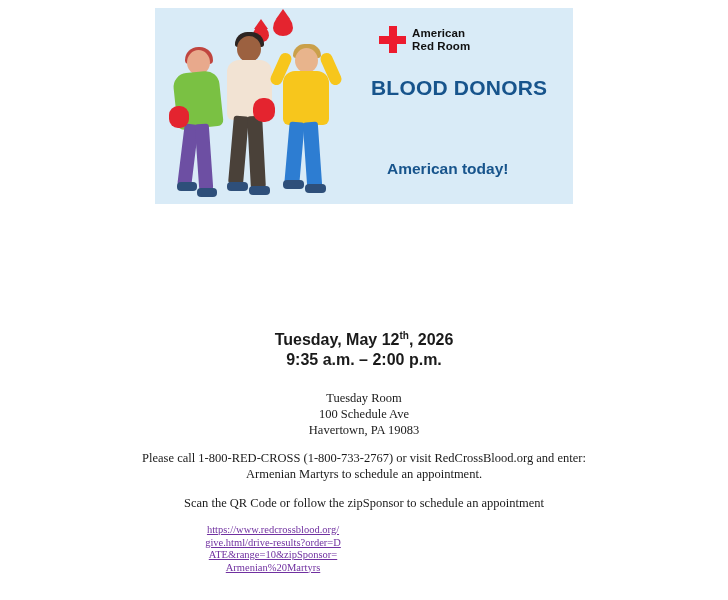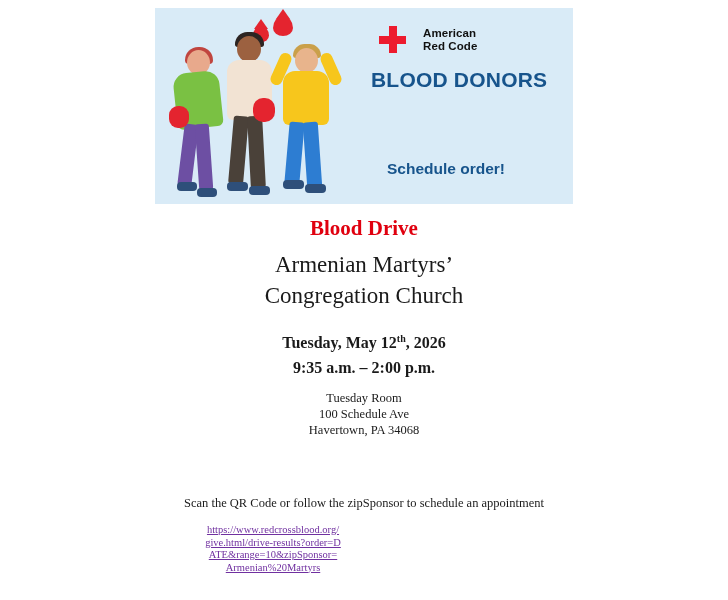--- a/index.html
+++ b/index.html
@@ -46,21 +46,21 @@
     height: 196px;
   }
 
   
   .arc-logo {
     position: absolute;
     left: 24px;
     top: 18px;
     display: flex;
     align-items: center;
-    gap: 17px;
+    gap: 6px;
   }
   .arc-cross {
     width: 27px;
     height: 27px;
     position: relative;
   }
   .arc-cross:before, .arc-cross:after {
     content: "";
     position: absolute;
     background: #ed1b2e;
@@ -76,21 +76,21 @@
     font-weight: bold;
     font-size: 11.5px;
     line-height: 12.5px;
     color: #111;
     letter-spacing: .1px;
   }
 
   .banner-head {
     position: absolute;
     left: 16px;
-    top: 60px;
+    top: 68px;
     width: 198px;
     font-family: "Liberation Sans", sans-serif;
     font-weight: bold;
     font-size: 21px;
     line-height: 24px;
     color: #17548c;
     letter-spacing: .2px;
   }
   .banner-sub {
     position: absolute;
@@ -180,24 +180,24 @@
     font-family: "Liberation Serif", serif;
     font-size: 23px;
     line-height: 31px;
     color: #1a1a1a;
   }
   .datetime {
     position: absolute;
     left: 0; right: 0;
     top: 326px;
     text-align: center;
-    font-family: Liberation Serif, serif;
+    font-family: Liberation Sans, sans-serif;
     font-weight: bold;
     font-size: 16px;
-    line-height: 25px;
+    line-height: 20px;
     color: #1a1a1a;
   }
   .datetime sup { font-size: 10px; }
   .address {
     position: absolute;
     left: 0; right: 0;
     top: 390px;
     text-align: center;
     font-family: "Liberation Serif", serif;
     font-size: 12.5px;
@@ -301,48 +301,47 @@
         <div class="shoe1"></div>
         <div class="shoe2"></div>
       </div>
     </div>
 
     <div class="banner-right">
       <div class="arc-logo">
         <span class="arc-cross"></span>
         <span class="arc-name">
           <span>American</span><br>
-          <span>Red Code</span>
+          <span>Red Room</span>
         </span>
       </div>
       <div class="banner-head">
         <span>BLOOD DONORS</span><br>
       </div>
-      <div class="banner-sub">Schedule order!</div>
+      <div class="banner-sub">American today!</div>
     </div>
   </div>
 
-  <div class="title-red">Blood Drive</div>
-
-  <div class="org-name">
-    <span>Armenian Martyrs’</span><br>
-    <span>Congregation Church</span>
-  </div>
+
 
   <div class="datetime">
     <span>Tuesday, May 12</span><sup>th</sup><span>, 2026</span><br>
     <span>9:35 a.m. – 2:00 p.m.</span>
   </div>
 
   <div class="address">
     <span>Tuesday Room</span><br>
     <span>100 Schedule Ave</span><br>
-    <span>Havertown, PA 34068</span>
+    <span>Havertown, PA 19083</span>
   </div>
 
+  <div class="call-info">
+    <span>Please call 1-800-RED-CROSS (1-800-733-2767) or visit RedCrossBlood.org and enter:</span><br>
+    <span>Armenian Martyrs to schedule an appointment.</span>
+  </div>
 
   <div class="scan-line">Scan the QR Code or follow the zipSponsor to schedule an appointment</div>
 
   <a class="link" href="#">https://www.redcrossblood.org/give.html/drive-results?order=DATE&amp;range=10&amp;zipSponsor=Armenian%20Martyrs</a>
 
   <div class="qr">
     <div class="qr-grid" id="qr-grid">
         <i></i>
         <i></i>
         <i></i>

